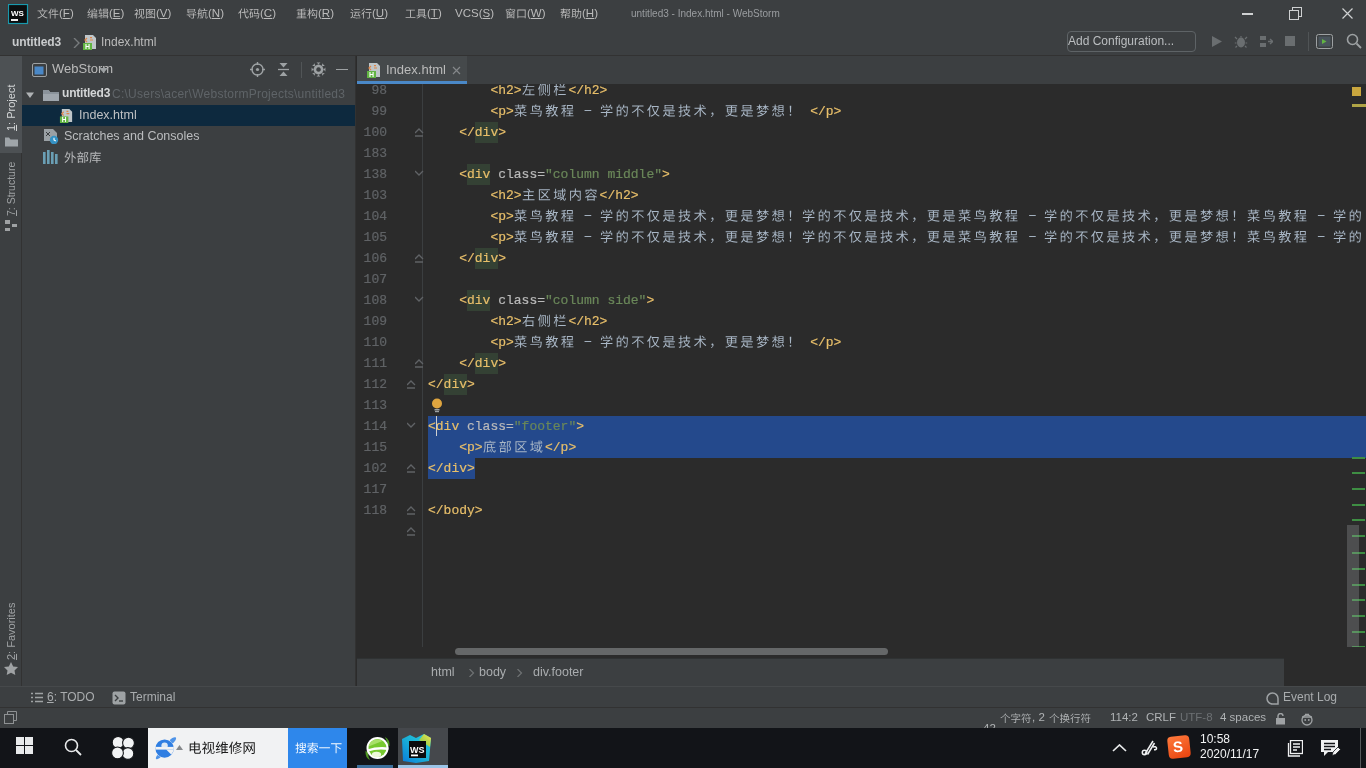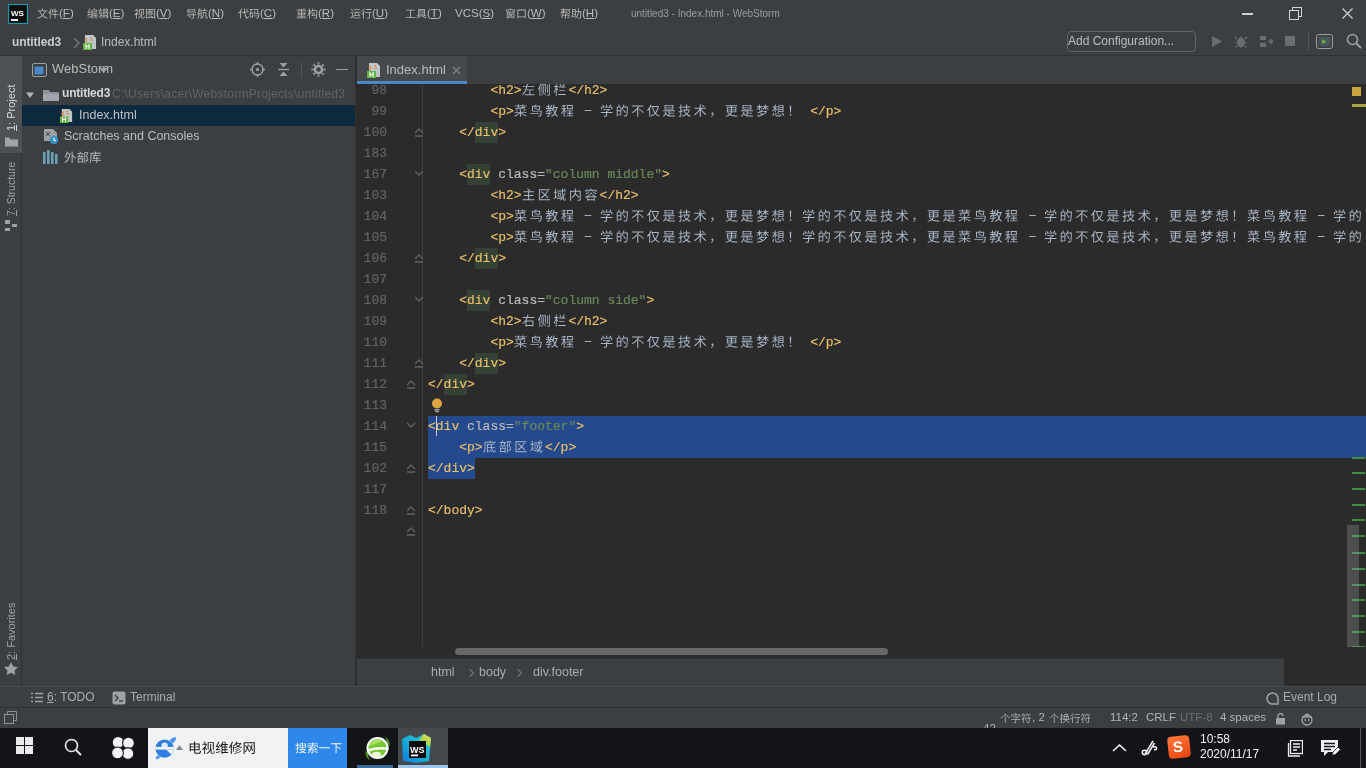--- a/index.html
+++ b/index.html
@@ -332,21 +332,21 @@
       <div class="mono abs" style="left:445.40px;top:0;color:#a9b7c6"> </div>
       <div class="mono abs" style="left:453.20px;top:0;color:#e8bf6a">&lt;/p&gt;</div>
     </div>
 <div class="abs" style="left:0;top:37.5px;width:1004px;height:21px;overflow:hidden">
       <div class="mono abs" style="left:0;top:0;width:30px;text-align:right;color:#606366">100</div>
       <div class="abs" style="left:117.8px;top:0;width:23.4px;height:21px;background:#344134"></div>
       <div class="mono abs" style="left:71.00px;top:0;color:#a9b7c6">    </div>
       <div class="mono abs" style="left:102.20px;top:0;color:#e8bf6a">&lt;/div&gt;</div>
     </div>
 <div class="abs" style="left:0;top:79.5px;width:1004px;height:21px;overflow:hidden">
-      <div class="mono abs" style="left:0;top:0;width:30px;text-align:right;color:#606366">167</div>
+      <div class="mono abs" style="left:0;top:0;width:30px;text-align:right;color:#606366">138</div>
       <div class="abs" style="left:110.0px;top:0;width:23.4px;height:21px;background:#344134"></div>
       <div class="mono abs" style="left:71.00px;top:0;color:#a9b7c6">    </div>
       <div class="mono abs" style="left:102.20px;top:0;color:#e8bf6a">&lt;div</div>
       <div class="mono abs" style="left:133.40px;top:0;color:#a9b7c6"> </div>
       <div class="mono abs" style="left:141.20px;top:0;color:#bababa">class</div>
       <div class="mono abs" style="left:180.20px;top:0;color:#bababa">=</div>
       <div class="mono abs" style="left:188.00px;top:0;color:#6a8759">"column middle"</div>
       <div class="mono abs" style="left:305.00px;top:0;color:#e8bf6a">&gt;</div>
     </div>
 <div class="abs" style="left:0;top:100.5px;width:1004px;height:21px;overflow:hidden">

